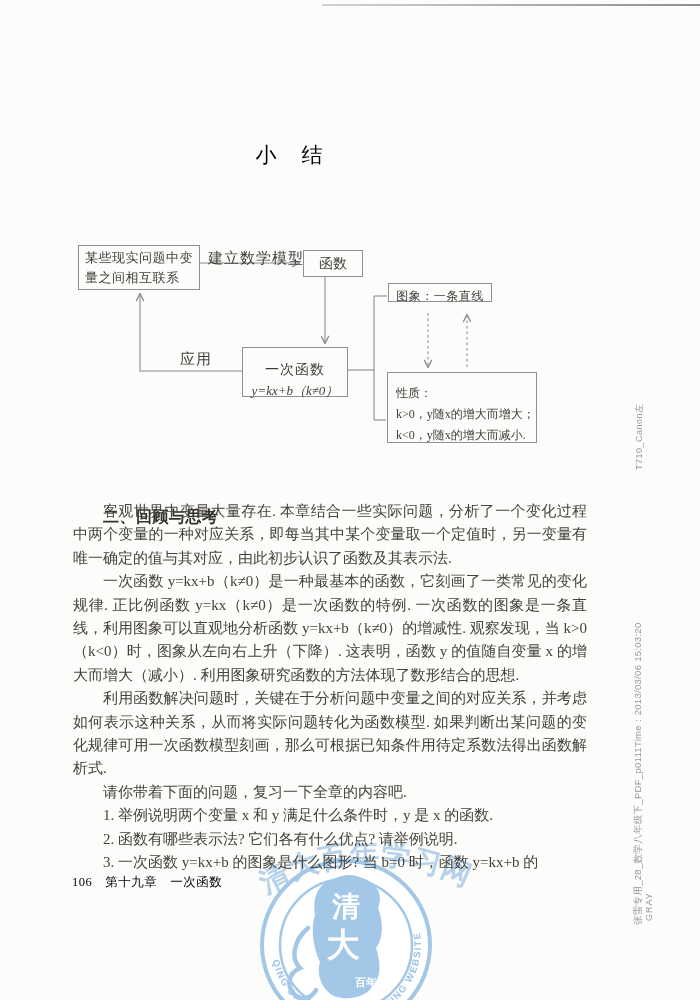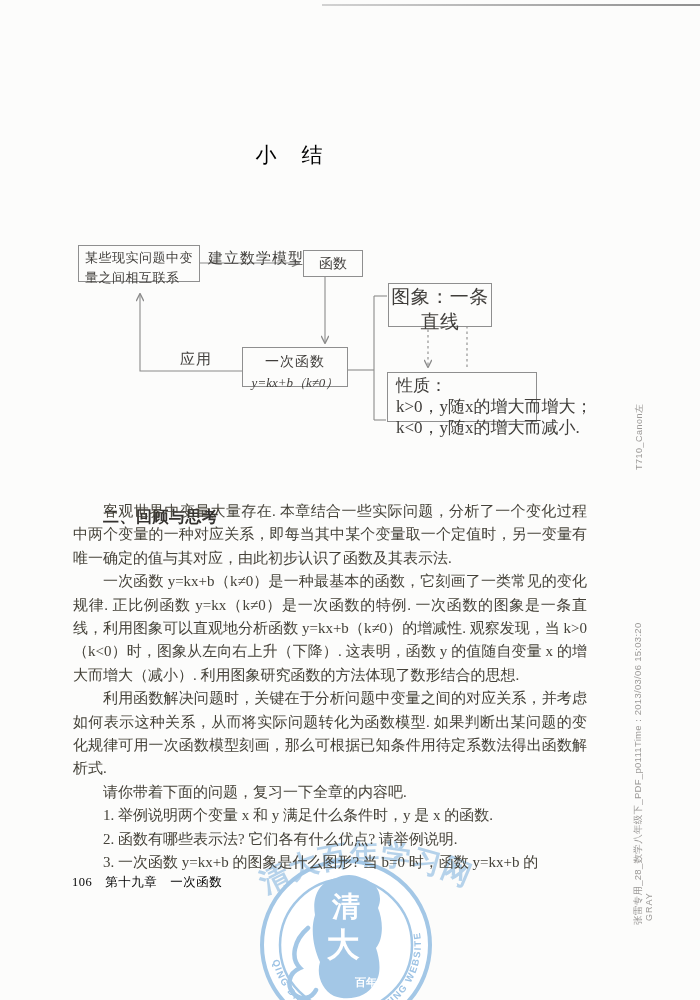--- a/index.html
+++ b/index.html
@@ -17,31 +17,31 @@
   
   #title{position:absolute;left:0;top:141px;width:580px;text-align:center;
     font-size:21px;letter-spacing:2px;color:#000000;}
   .sec-heading{position:absolute;left:103px;font-size:16px;font-weight:bold;
     font-family:"Liberation Sans","DejaVu Sans",sans-serif;color:#33312e;letter-spacing:.5px;}
   #h-structure{top:200px;}
   #h-review{top:477px;margin-top:30px;}
   
   .dbox{position:absolute;border:1px solid #8f8f8f;background:#fcfcfb;
     color:#403e3b;box-sizing:border-box;z-index:3;}
-  #box-problem{left:78px;top:245px;width:122px;height:37px;padding:2px 6px;
+  #box-problem{left:78px;top:245px;width:122px;height:45px;padding:2px 6px;
     font-size:13px;line-height:19.5px;letter-spacing:.5px;}
   #box-function{left:303px;top:250px;width:60px;height:27px;
     font-size:14px;line-height:25px;text-align:center;}
-  #box-linear{left:242px;top:347px;width:106px;height:40px;text-align:center;padding-top:3px;}
+  #box-linear{left:242px;top:347px;width:106px;height:50px;text-align:center;padding-top:11px;}
   #box-linear .t1{font-size:14px;line-height:22px;letter-spacing:1px;}
   #box-linear .t2{font-size:13px;line-height:20px;font-style:italic;}
-  #box-graph{left:388px;top:283px;width:104px;height:44px;
-    font-size:19px;line-height:25px;text-align:center;letter-spacing:.5px;}
-  #box-props{left:387px;top:372px;width:150px;height:50px;padding:2px 0 0 8px;
-    font-size:17px;line-height:21px;}
+  #box-graph{left:388px;top:283px;width:104px;height:19px;
+    font-size:12px;line-height:25px;text-align:center;letter-spacing:.5px;}
+  #box-props{left:387px;top:372px;width:150px;height:71px;padding:10px 0 0 8px;
+    font-size:12px;line-height:21px;}
   #box-props div{white-space:nowrap;}
   .dlabel{position:absolute;font-size:15px;color:#403e3b;letter-spacing:1px;z-index:3;}
   #label-model{left:208px;top:249px;}
   #label-apply{left:180px;top:350px;}
   
   #review-body{position:absolute;left:73px;top:500px;width:514px;
     font-size:15px;line-height:23.4px;z-index:3;}
   #review-body p, #review-body .q{margin:0;text-indent:2em;text-align:justify;}
   
   #footer{position:absolute;left:72px;top:874px;font-size:12.5px;color:#000000;

